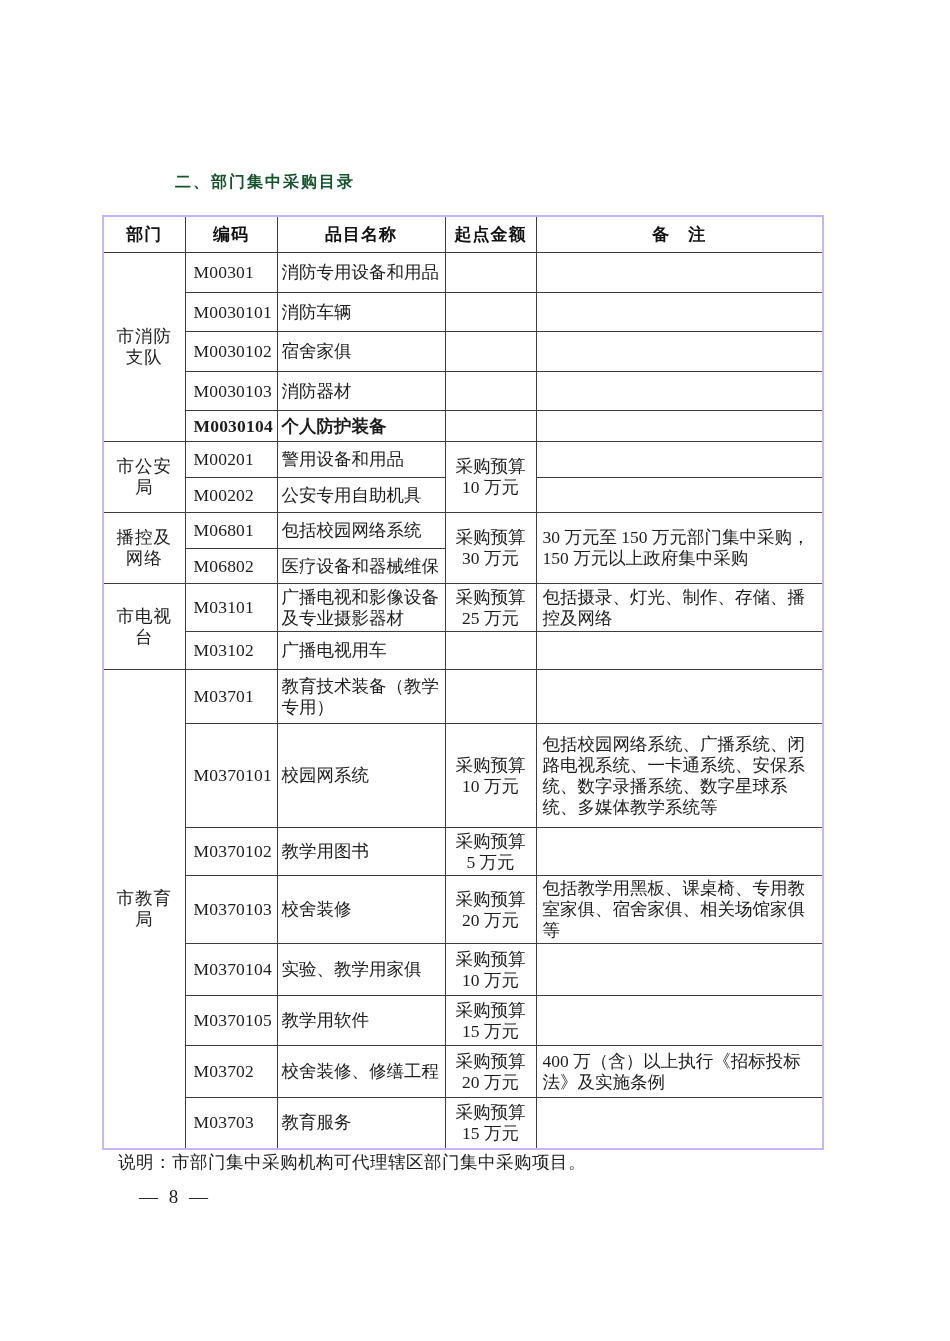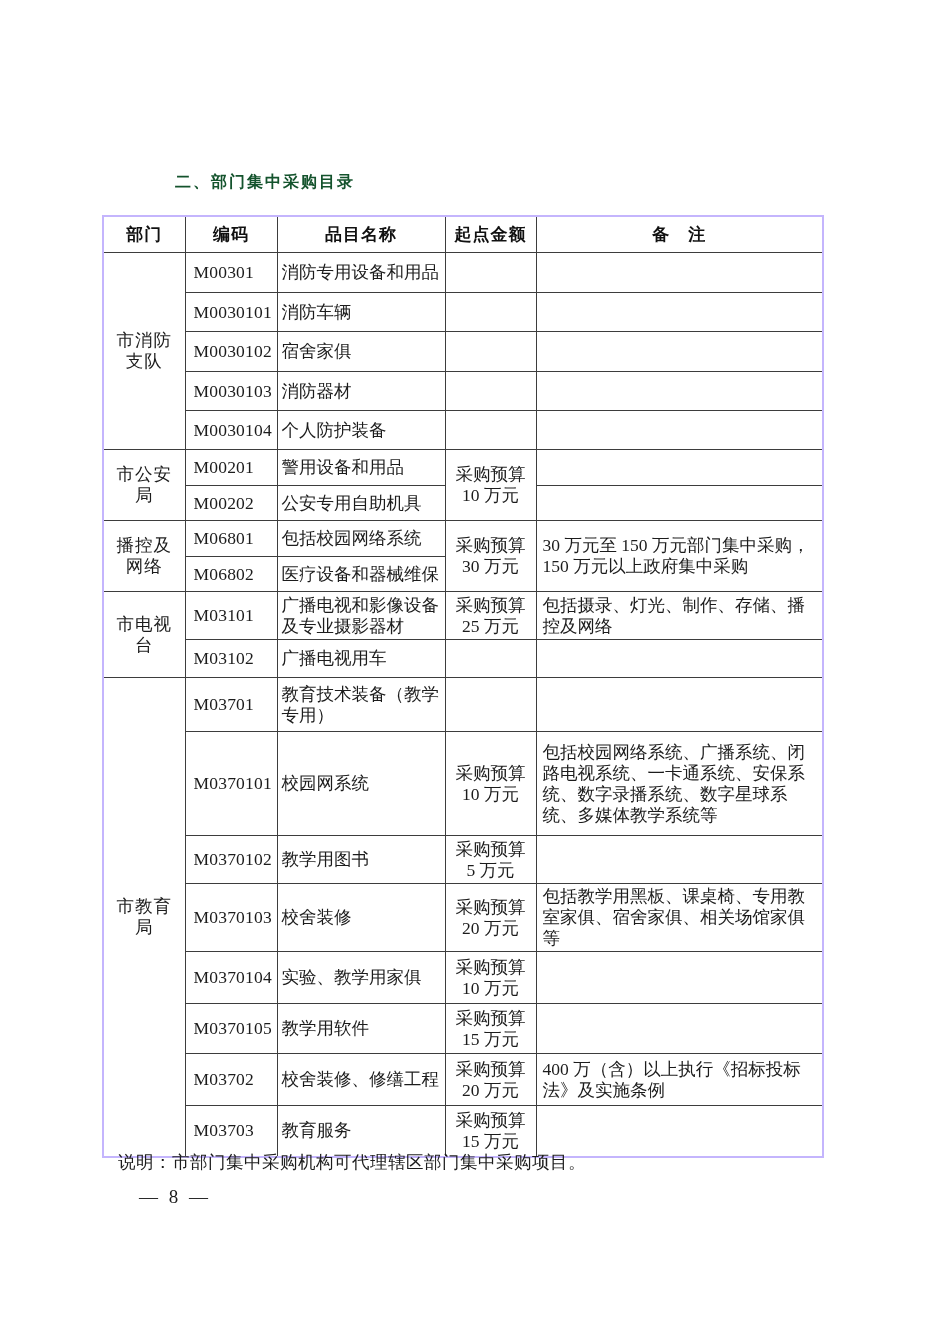--- a/index.html
+++ b/index.html
@@ -93,21 +93,21 @@
           <td class="item">宿舍家俱</td>
           <td class="amount"></td>
           <td class="remark"></td>
         </tr>
         <tr style="height: 39px;">
           <td class="code">M0030103</td>
           <td class="item">消防器材</td>
           <td class="amount"></td>
           <td class="remark"></td>
         </tr>
-        <tr style="height: 39px;">
+        <tr style="height: 31px; font-weight: bold;">
           <td class="code">M0030104</td>
           <td class="item">个人防护装备</td>
           <td class="amount"></td>
           <td class="remark"></td>
         </tr>
         <tr style="height: 36px;">
           <td class="dept" rowspan="2">市公安局</td>
           <td class="code">M00201</td>
           <td class="item">警用设备和用品</td>
           <td class="amount" rowspan="2">采购预算

